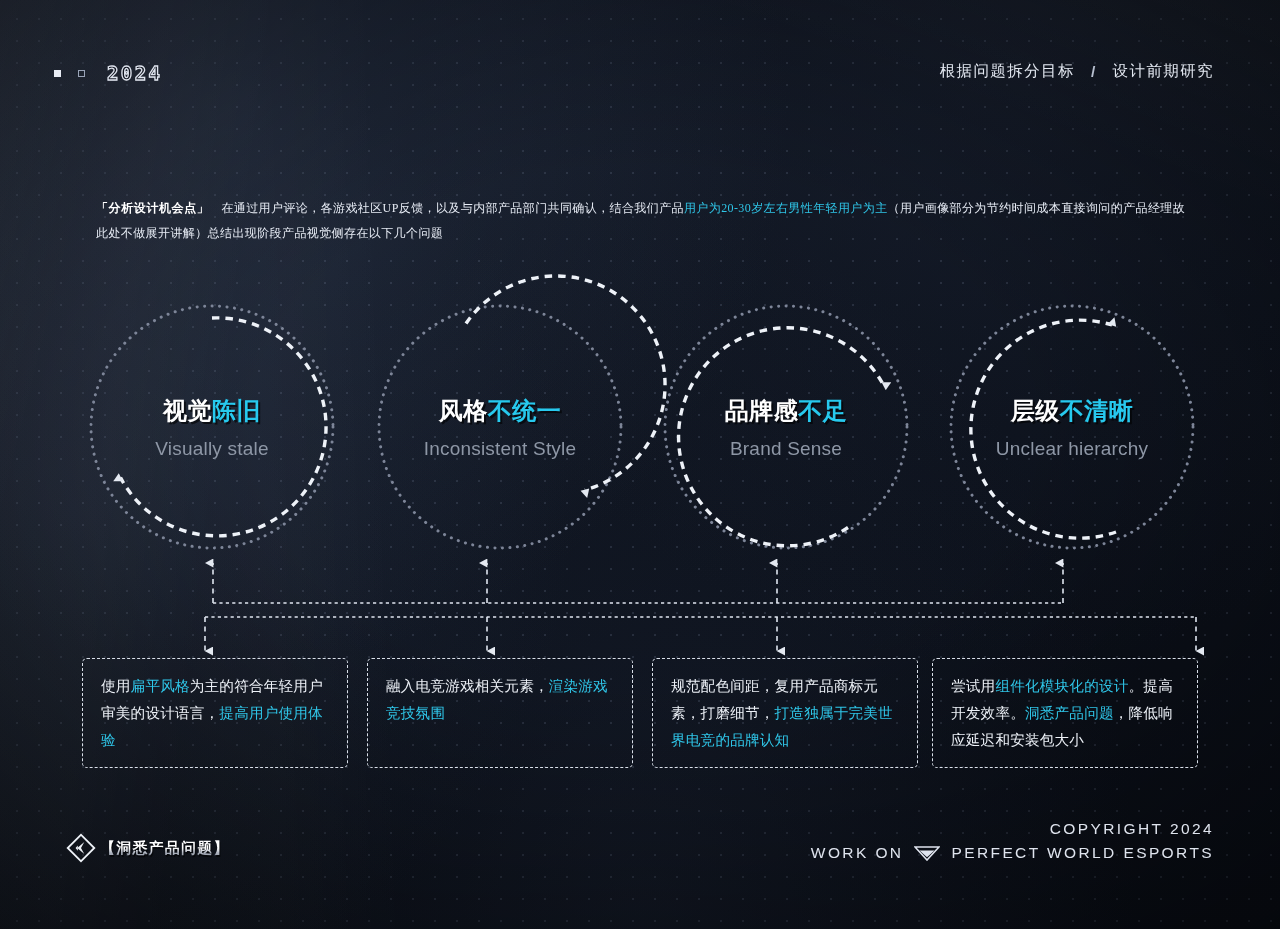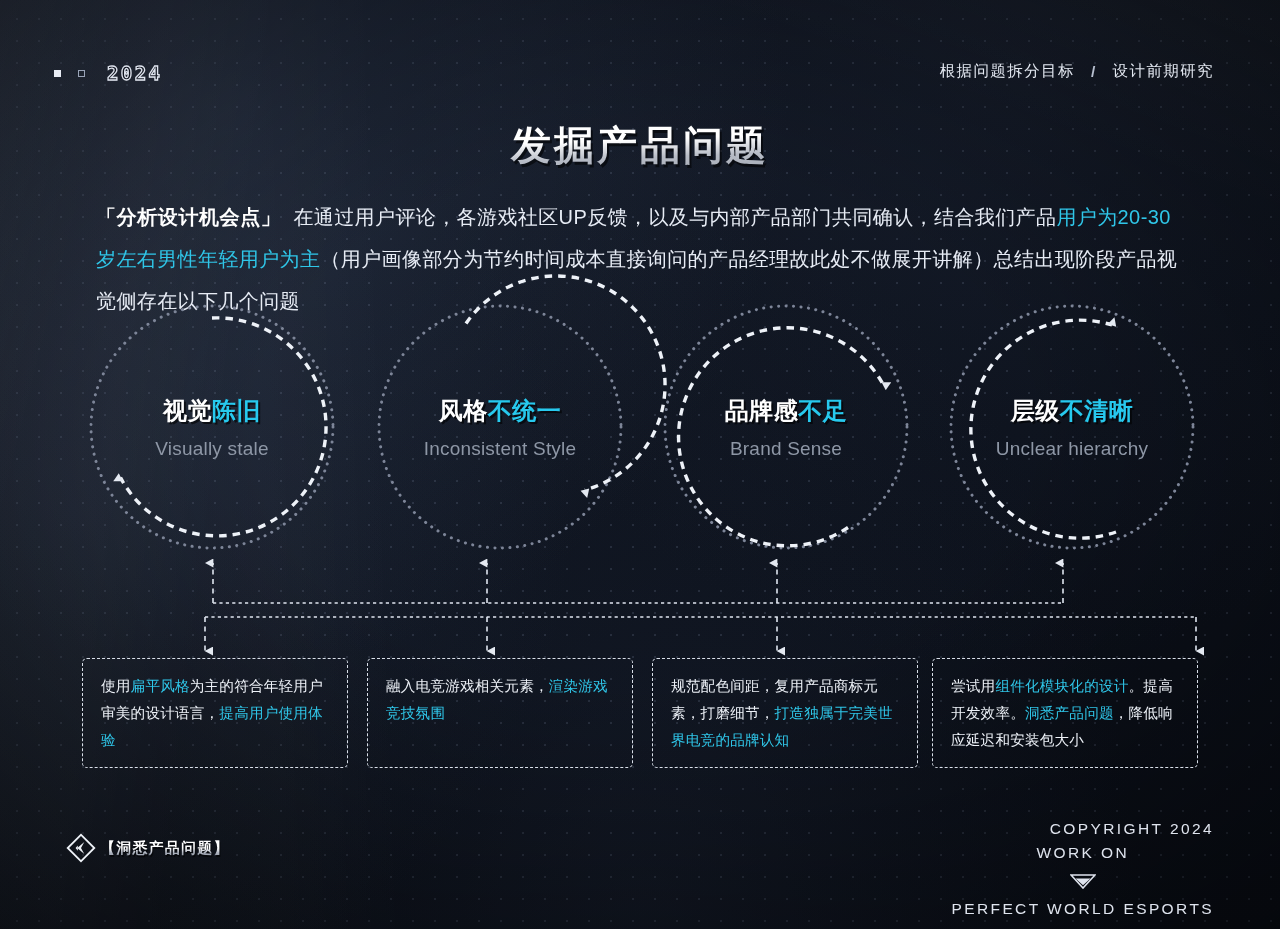--- a/index.html
+++ b/index.html
@@ -72,21 +72,21 @@
     font-family:"DejaVu Sans","Liberation Sans",sans-serif;
     background:linear-gradient(178deg,#ffffff 0%,#ffffff 44%,#b7bcc6 62%,#8e949f 100%);
     -webkit-background-clip:text; background-clip:text; color:transparent;
     text-shadow:0 0 0 rgba(0,0,0,0);
     filter:drop-shadow(2px 3px 0 rgba(0,0,0,.55));
   }
 
   
   #lede{
     position:absolute; top:196px; left:96px; width:1092px;
-    font-size:20px; line-height:2.1; color:#e7ecf5; letter-spacing:.4px;
+    font-size:12px; line-height:2.1; color:#e7ecf5; letter-spacing:.4px;font-family:Liberation Serif, serif;
   }
   #lede b{ font-weight:700; color:#ffffff; letter-spacing:.6px; }
   #lede .cy{ color:#2fc6e8; }
   #lede .gap{ display:inline-block; width:12px; }
 
   
   .circle{
     position:absolute; width:248px; height:248px; top:303px;
   }
   .circle .ring-outer,
@@ -139,21 +139,21 @@
   #footer-right{
     position:absolute; right:66px; top:820px; text-align:right;
   }
   .copy-line{
     font-size:15.5px; color:#dfe4ee; letter-spacing:2.4px;
     font-family:"Liberation Sans",sans-serif;
   }
   .work-line{
     margin-top:6px;
     display:flex; align-items:center; justify-content:flex-end; gap:11px;
-    font-size:15.5px; color:#dfe4ee; letter-spacing:2.4px;flex-direction:column;
+    font-size:15.5px; color:#dfe4ee; letter-spacing:2.4px;
   }
   .work-line svg{ display:block; }
 </style>
 </head>
 <body>
 
 <div id="bg-base"></div>
 <div id="bg-folds"></div>
 <div id="bg-dots"></div>
 <div id="bg-vignette"></div>
@@ -166,21 +166,20 @@
       <span class="sq-hollow"></span>
       <span class="year-text">2024</span>
     </div>
     <div id="header-right">
       <span>根据问题拆分目标</span>
       <span class="sep">/</span>
       <span>设计前期研究</span>
     </div>
   </div>
 
-  <div id="page-title">发掘产品问题</div>
 
   <div id="lede">
     <b>「分析设计机会点」</b><span class="gap"></span><span>在通过用户评论，各游戏社区UP反馈，以及与内部产品部门共同确认，结合我们产品</span><span class="cy">用户为20-30岁左右男性年轻用户为主</span><span>（用户画像部分为节约时间成本直接询问的产品经理故此处不做展开讲解）总结出现阶段产品视觉侧存在以下几个问题</span>
   </div>
 
   <svg id="connectors" viewBox="0 0 1280 929" xmlns="http://www.w3.org/2000/svg">
     <defs>
       <marker id="arrUp" markerWidth="9" markerHeight="9" refX="4.5" refY="8.2" orient="auto-start-reverse" markerUnits="userSpaceOnUse">
         <path d="M4.5,0 L9,8.6 L0,8.6 Z" fill="#e4e9f1"></path>
       </marker>

